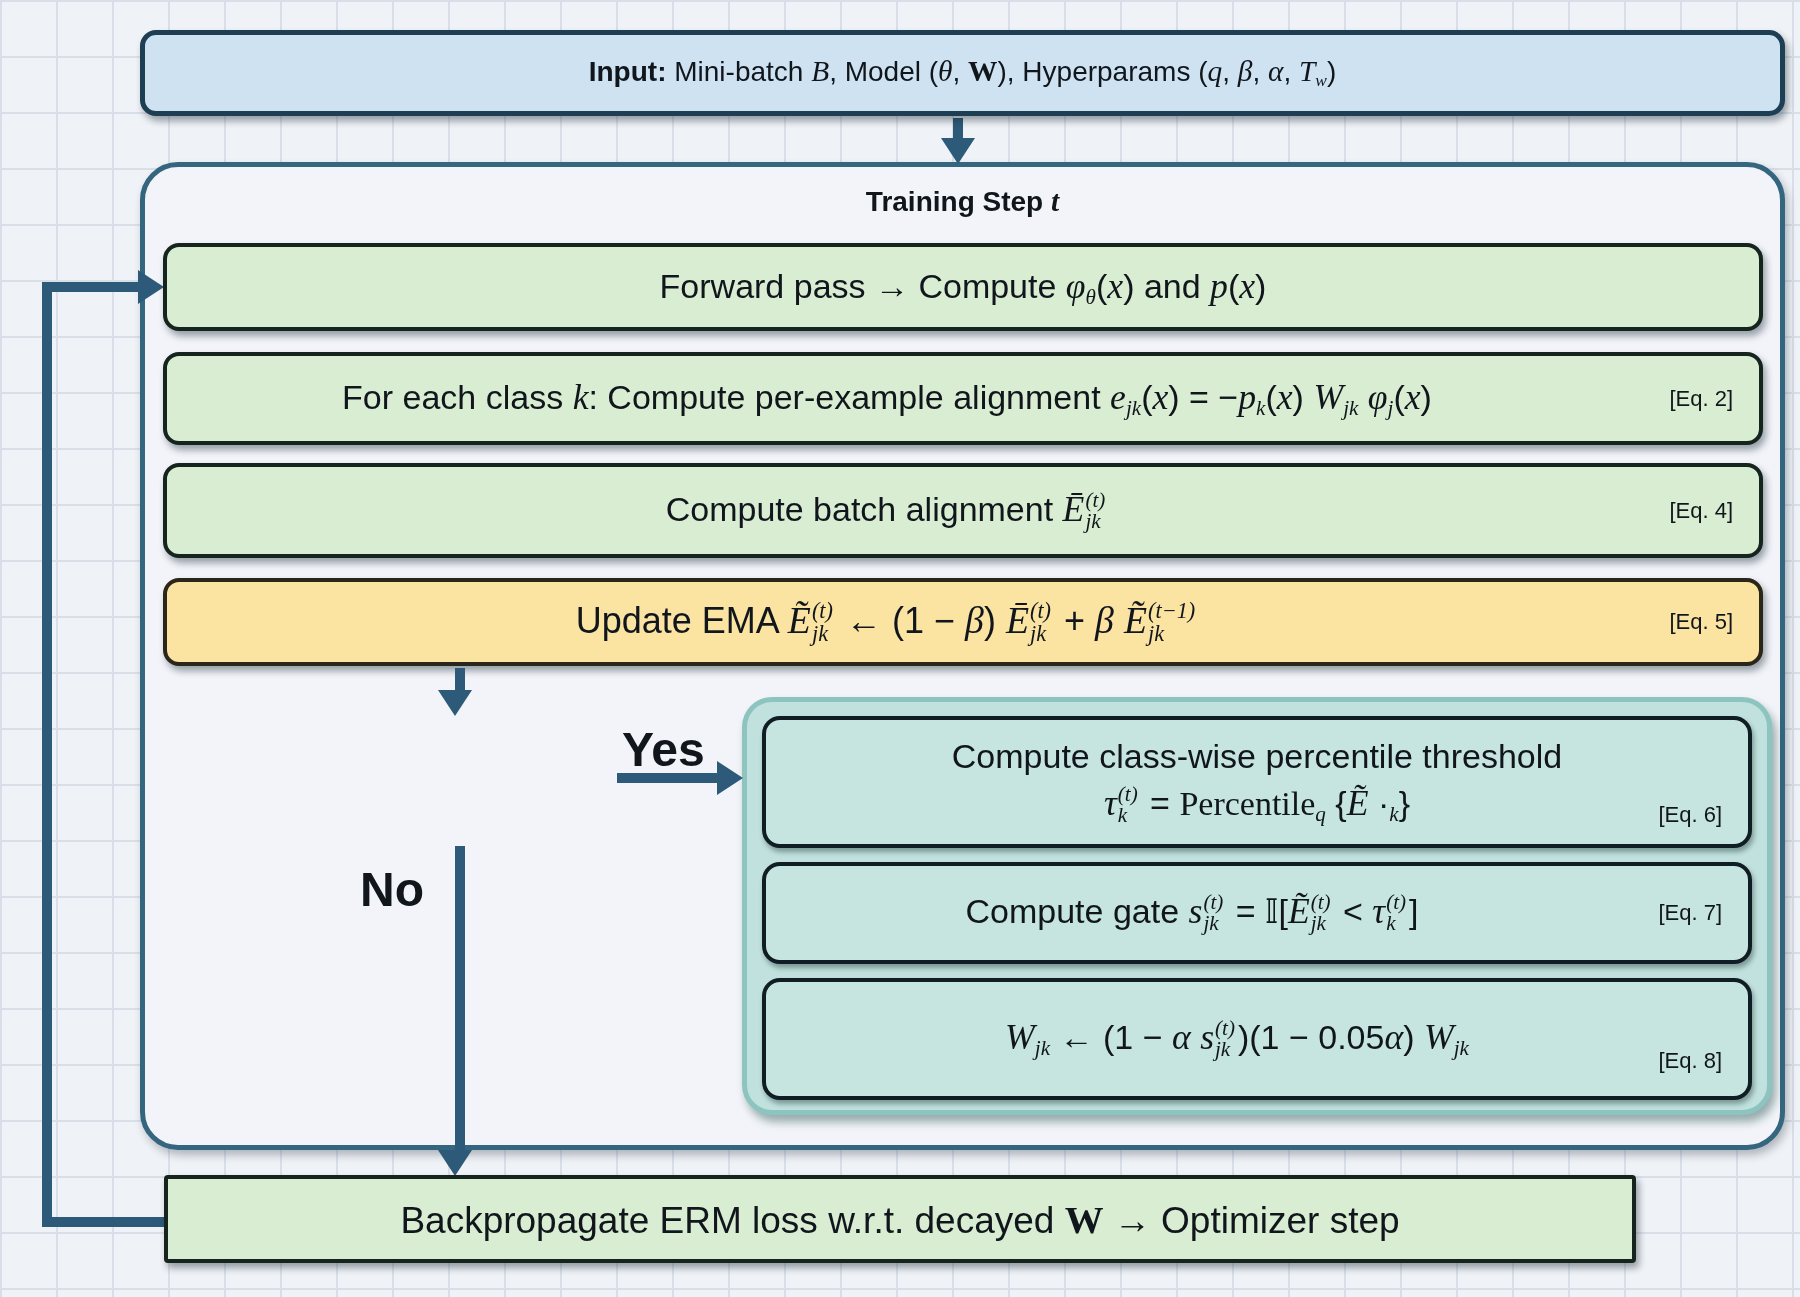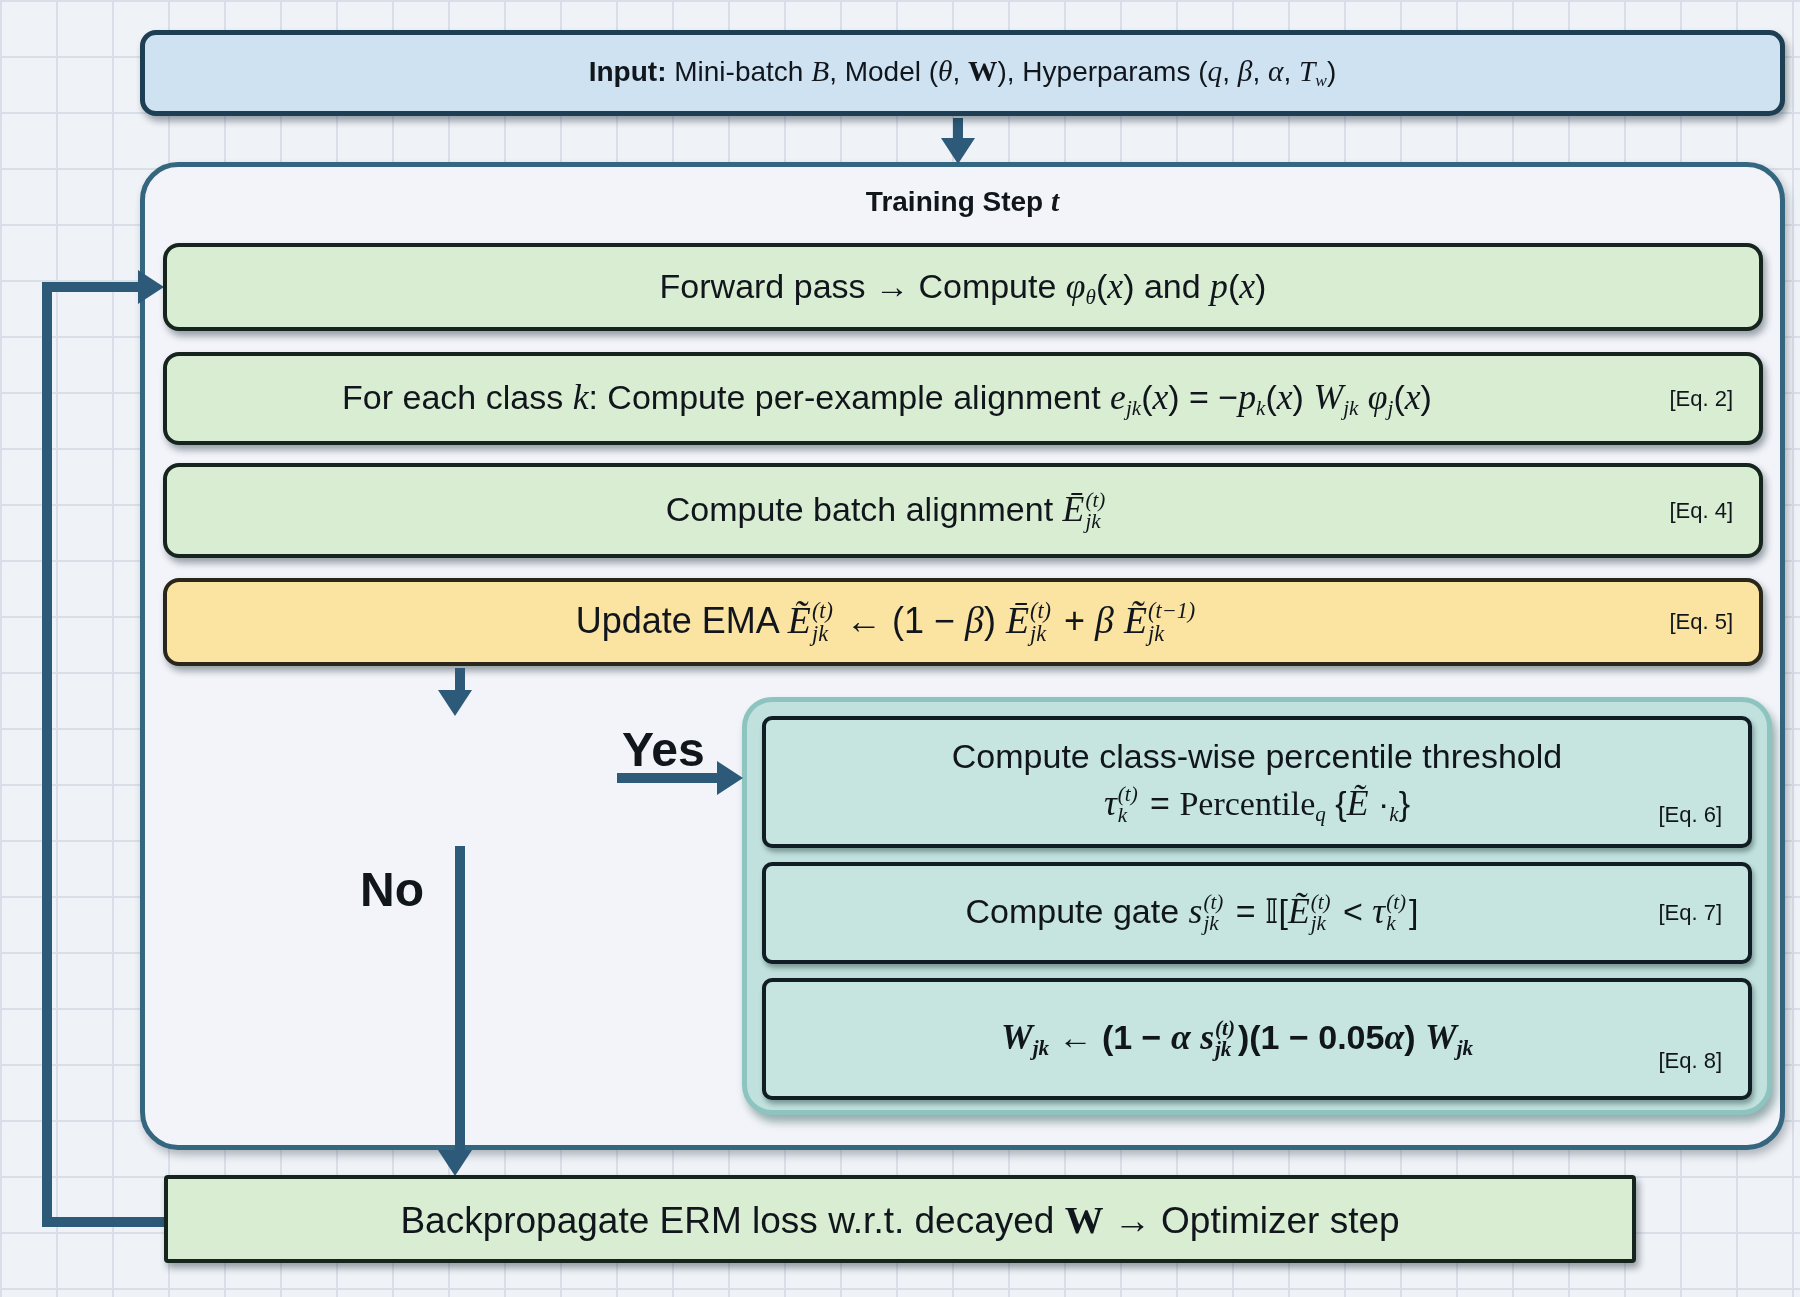--- a/index.html
+++ b/index.html
@@ -20,26 +20,26 @@
   .step{left:163px;width:1600px;font-size:34px;border:4px solid #15241c;border-radius:16px;padding:0 160px 0 8px;}
   .green{background:#d9edd2;}
   .yellow{background:#fbe3a2;border-color:#2a2619;}
   .step1{top:243px;height:88px;padding:0 24px;}
   .step2{top:352px;height:93px;}
   .step3{top:463px;height:95px;}
   .step4{top:578px;height:88px;font-size:36px;}
   .eq{position:absolute;right:26px;top:50%;transform:translateY(-50%);font-size:22px;white-space:nowrap;}
   .eq-low{top:auto;bottom:16px;transform:none;}
   .teal-group{left:742px;top:697px;width:1030px;height:418px;background:#c0e1dd;border:5px solid #8ec4bf;border-radius:30px;z-index:2;box-shadow:4px 7px 8px rgba(40,85,80,.45);}
-  .teal-box{left:762px;width:990px;background:#c6e4e0;border:4px solid #101d24;border-radius:10px;font-size:34px;z-index:3;flex-direction:column;row-gap:6px;box-shadow:2px 4px 5px rgba(20,45,45,.40);}
+  .teal-box{left:762px;width:990px;background:#c6e4e0;border:4px solid #101d24;border-radius:18px;font-size:34px;z-index:3;flex-direction:column;row-gap:6px;box-shadow:2px 4px 5px rgba(20,45,45,.40);}
   .tb1{top:716px;height:132px;}
   .tb2{top:862px;height:102px;padding:0 150px 0 20px;}
   .tb3{top:978px;height:122px;align-items:stretch;justify-content:center;padding:6px 40px 6px 60px;}
   .tb3 .l1{text-align:left;}
-  .tb3 .l2{text-align:center;padding-right:60px;font-weight:bold;}
+  .tb3 .l2{text-align:center;padding-right:60px;}
   .output-box{left:164px;top:1175px;width:1472px;height:88px;background:#d9edd2;border:4px solid #15241c;border-radius:4px;font-size:37px;}
   .diamond-wrap{left:300px;top:708px;width:320px;height:140px;z-index:3;background:none;}
   .diamond-wrap svg{position:absolute;left:0;top:0;}
   .diamond-text{position:relative;font-size:40px;z-index:4;}
   .lbl{position:absolute;font-size:48px;font-weight:bold;z-index:4;}
   .yes-lbl{left:622px;top:722px;}
   .no-lbl{left:360px;top:862px;}
   .hline,.vline{position:absolute;background:#2d5a78;z-index:2;}
   .tri{position:absolute;width:0;height:0;z-index:2;}
   .tri-down{border-left:17px solid transparent;border-right:17px solid transparent;border-top:26px solid #2d5a78;}

